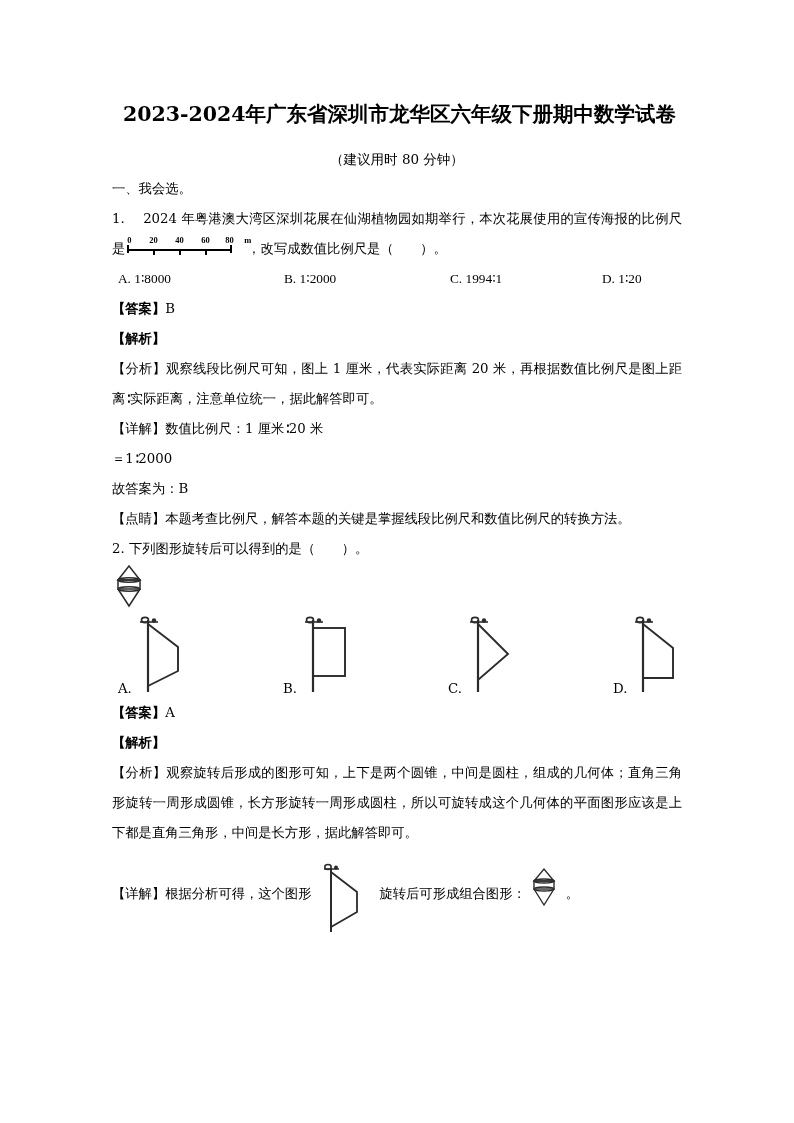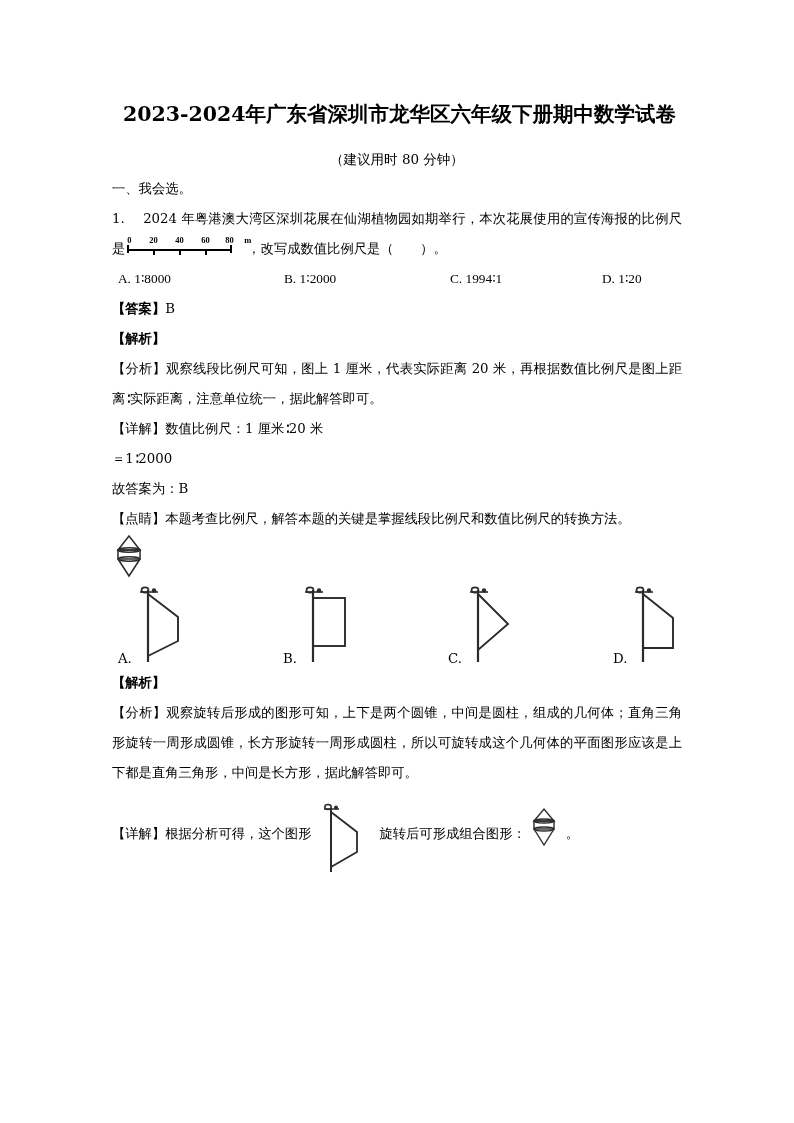--- a/index.html
+++ b/index.html
@@ -219,20 +219,24 @@
     </div>
 
     <div class="para">【分析】观察线段比例尺可知，图上 1 厘米，代表实际距离 20 米，再根据数值比例尺是图上距离∶实际距离，注意单位统一，据此解答即可。</div>
 
     <div class="line">【详解】数值比例尺：1 厘米∶20 米</div>
     <div class="line">＝1∶2000</div>
     <div class="line">故答案为：B</div>
 
     <div class="para">【点睛】本题考查比例尺，解答本题的关键是掌握线段比例尺和数值比例尺的转换方法。</div>
 
+    <div class="line">
+      <span>2.</span>
+      <span>下列图形旋转后可以得到的是（　　）。</span>
+    </div>
 
     <div class="solid-block">
       <svg width="40" height="48" viewBox="0 0 40 48" style="position:absolute;left:0px;top:0px">
         <g fill="none" stroke="#2b2b2b" stroke-width="1.5">
           <path d="M6 16 L17 2 L28 16 Z"></path>
           <rect x="6" y="16" width="22" height="9"></rect>
           <path d="M6 25 L17 42 L28 25"></path>
           <ellipse cx="17" cy="16" rx="11" ry="2.2"></ellipse>
           <ellipse cx="17" cy="25" rx="11" ry="2.2"></ellipse>
         </g>
@@ -287,20 +291,23 @@
             <line x1="18" y1="6" x2="18" y2="78" stroke-width="2.2"></line>
             <line x1="10" y1="8" x2="28" y2="8" stroke-width="1.6"></line>
             <ellipse cx="15" cy="6" rx="3.5" ry="2.6" stroke-width="1.6"></ellipse>
             <circle cx="24" cy="6.5" r="2.2" fill="#2b2b2b" stroke="none"></circle>
             <path d="M18 10 L48 34 L48 64 L18 64" stroke-width="1.9"></path>
           </g>
         </svg>
       </div>
     </div>
 
+    <div class="line">
+      <span class="bold-br">【答案】</span><span>A</span>
+    </div>
 
     <div class="line">
       <span class="bold-br">【解析】</span>
     </div>
 
     <div class="para">【分析】观察旋转后形成的图形可知，上下是两个圆锥，中间是圆柱，组成的几何体；直角三角形旋转一周形成圆锥，长方形旋转一周形成圆柱，所以可旋转成这个几何体的平面图形应该是上下都是直角三角形，中间是长方形，据此解答即可。</div>
 
     <div class="line" style="line-height:34px;margin-top:14px">
       <span>【详解】根据分析可得，这个图形</span><span class="shape-inline">
         <svg width="56" height="74" viewBox="0 0 56 74">

